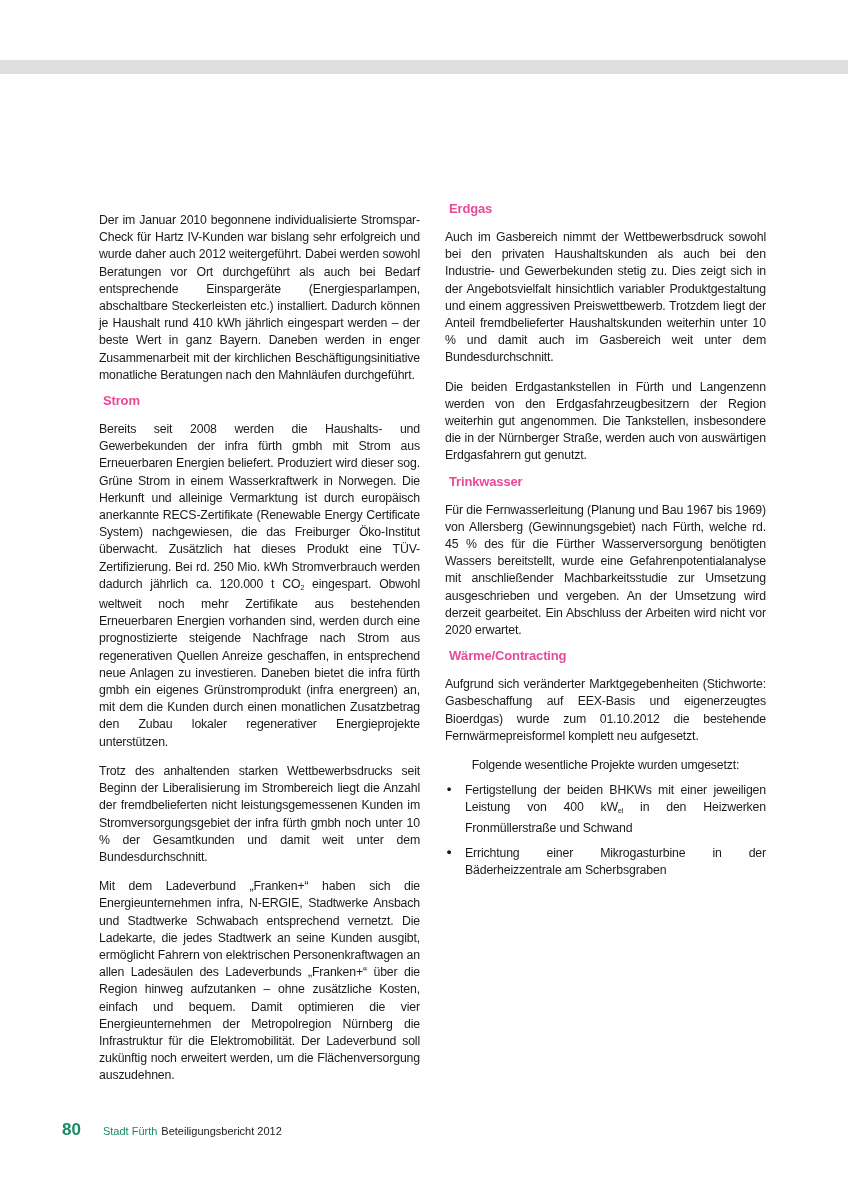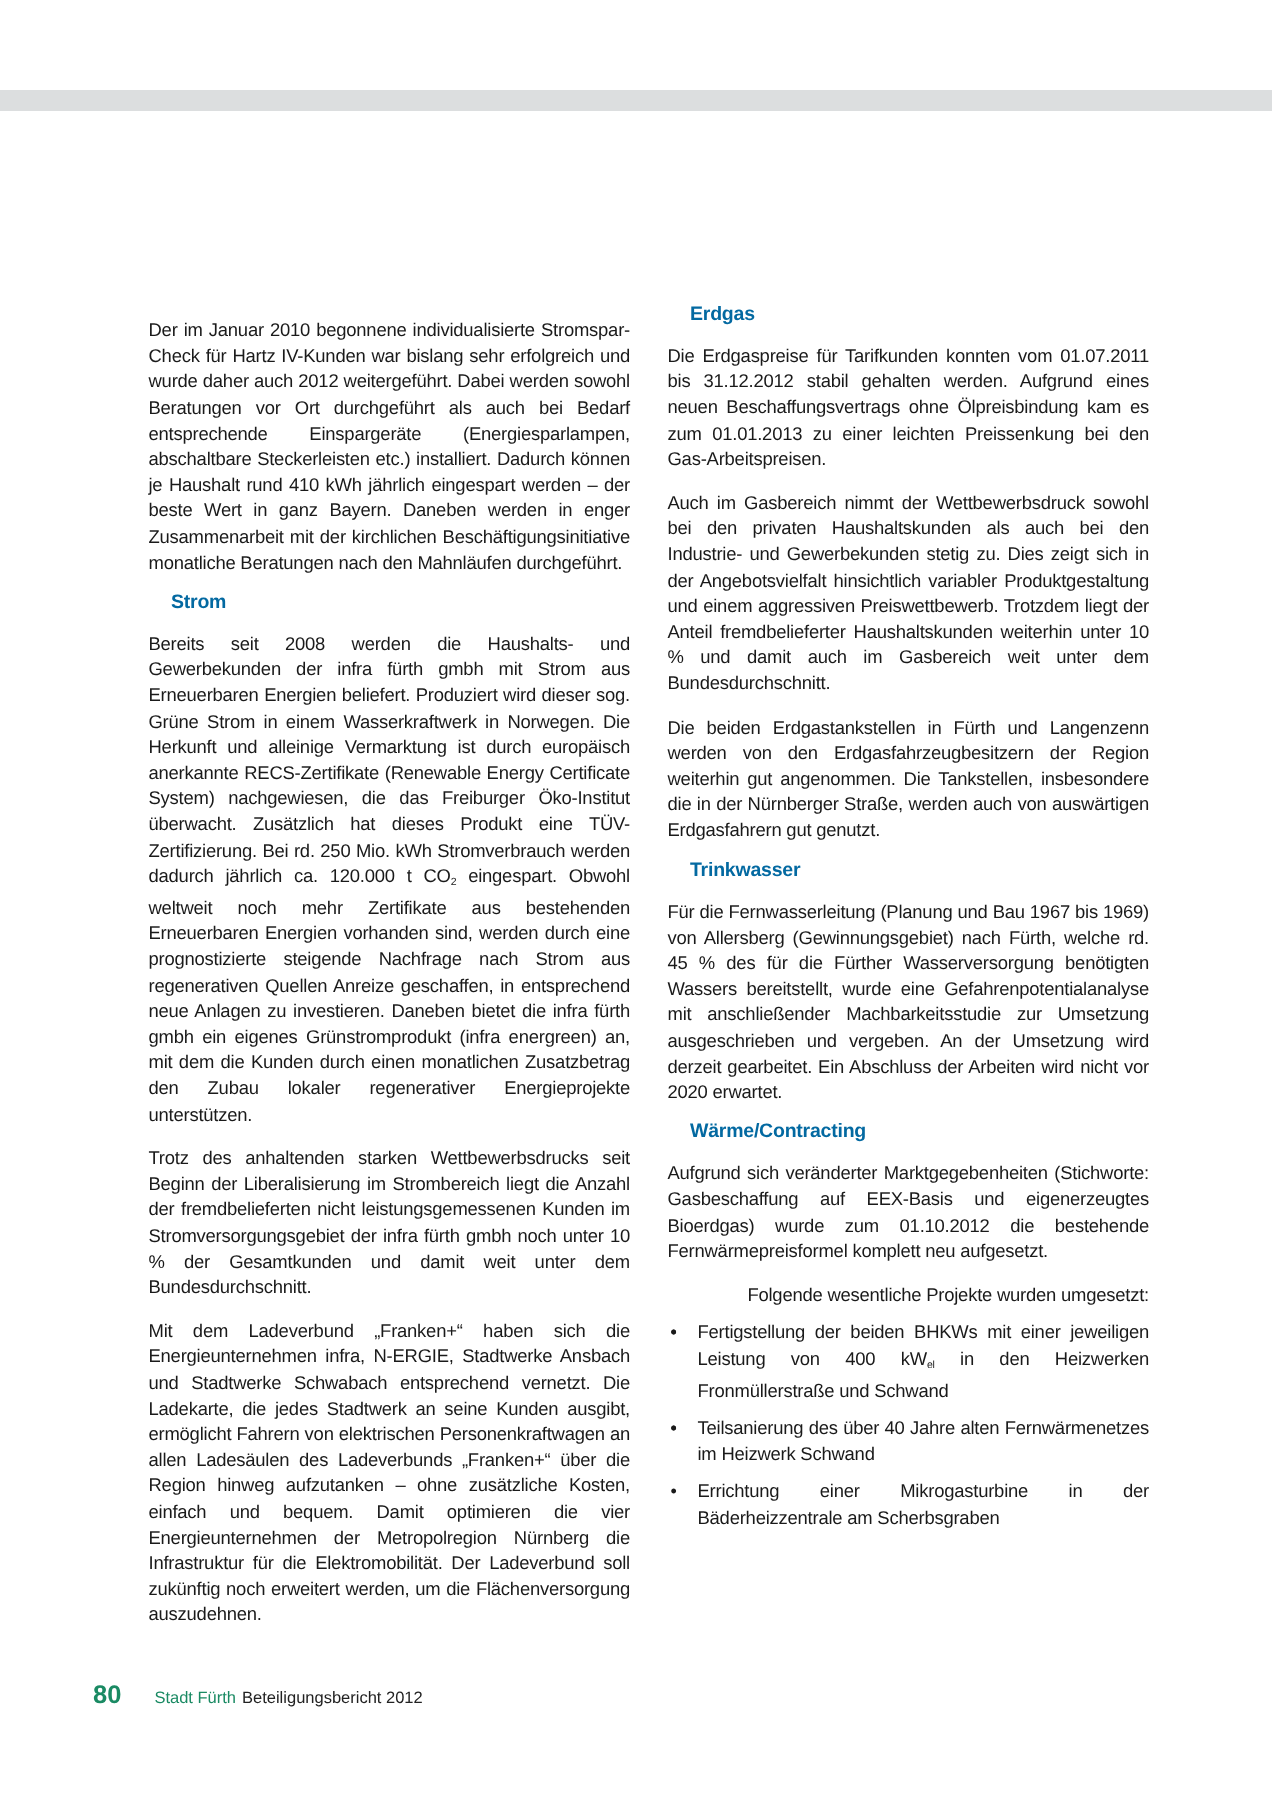--- a/index.html
+++ b/index.html
@@ -5,21 +5,21 @@
   html, body { margin: 0; padding: 0; }
   body {
     width: 848px; height: 1200px; background: #ffffff; position: relative; overflow: hidden;
     font-family: "Liberation Sans", sans-serif; color: #1a1a1a;
   }
   .top-band { position: absolute; left: 0; top: 60px; width: 848px; height: 14px; background: #dcdedf; }
   .col { position: absolute; top: 200px; width: 321px; font-size: 12.3px; line-height: 17.2px; letter-spacing: -0.15px; }
   .col.left { left: 99px; }
   .col.right { left: 445px; }
   .col p { margin: 12px 0 8px 0; text-align: justify; hyphens: auto; }
-  .col h2 { margin: 0 0 7px 15px; font-size: 13px; font-weight: bold; color: #0369a1; line-height: 17px; }
+  .col h2 { margin: 0 0 7px 4px; font-size: 13px; font-weight: bold; color: #ec4899; line-height: 17px; }
   .col ul { list-style: none; margin: 0; padding: 0; }
   .col li { position: relative; padding-left: 20px; margin-bottom: 8px; text-align: justify; }
   .col li .bullet { position: absolute; left: 2px; top: 0; font-size: 12px; }
   sub { font-size: 7px; vertical-align: -2px; }
   .footer { position: absolute; left: 62px; top: 1120px; display: flex; align-items: baseline; }
   .page-number { font-size: 17px; font-weight: bold; color: #1a8a63; margin-right: 22px; }
   .footer-brand { font-size: 11px; font-weight: normal; color: #1a8a63; margin-right: 4px; }
   .footer-title { font-size: 11px; color: #222; }
 </style>
 </head>
@@ -30,33 +30,32 @@
 <div class="col left">
   <p lang="de">Der im Januar 2010 begonnene individualisierte Stromspar-Check für Hartz IV-Kunden war bislang sehr erfolgreich und wurde daher auch 2012 weitergeführt. Dabei werden sowohl Beratungen vor Ort durchgeführt als auch bei Bedarf entsprechende Einspargeräte (Energiesparlampen, abschaltbare Steckerleisten etc.) installiert. Dadurch können je Haushalt rund 410 kWh jährlich eingespart werden – der beste Wert in ganz Bayern. Daneben werden in enger Zusammenarbeit mit der kirchlichen Beschäftigungsinitiative monatliche Beratungen nach den Mahnläufen durchgeführt.</p>
   <h2>Strom</h2>
   <p lang="de"><span>Bereits seit 2008 werden die Haushalts- und Gewerbekunden der infra fürth gmbh mit Strom aus Erneuerbaren Energien beliefert. Produziert wird dieser sog. Grüne Strom in einem Wasserkraftwerk in Norwegen. Die Herkunft und alleinige Vermarktung ist durch europäisch anerkannte RECS-Zertifikate (Renewable Energy Certificate System) nachgewiesen, die das Freiburger Öko-Institut überwacht. Zusätzlich hat dieses Produkt eine TÜV-Zertifizierung. Bei rd. 250 Mio. kWh Stromverbrauch werden dadurch jährlich ca. 120.000 t CO</span><sub>2</sub><span> eingespart. Obwohl weltweit noch mehr Zertifikate aus bestehenden Erneuerbaren Energien vorhanden sind, werden durch eine prognostizierte steigende Nachfrage nach Strom aus regenerativen Quellen Anreize geschaffen, in entsprechend neue Anlagen zu investieren. Daneben bietet die infra fürth gmbh ein eigenes Grünstromprodukt (infra energreen) an, mit dem die Kunden durch einen monatlichen Zusatzbetrag den Zubau lokaler regenerativer Energieprojekte unterstützen.</span></p>
   <p lang="de">Trotz des anhaltenden starken Wettbewerbsdrucks seit Beginn der Liberalisierung im Strombereich liegt die Anzahl der fremdbelieferten nicht leistungsgemessenen Kunden im Stromversorgungsgebiet der infra fürth gmbh noch unter 10 % der Gesamtkunden und damit weit unter dem Bundesdurchschnitt.</p>
   <p lang="de">Mit dem Ladeverbund „Franken+“ haben sich die Energieunternehmen infra, N-ERGIE, Stadtwerke Ansbach und Stadtwerke Schwabach entsprechend vernetzt. Die Ladekarte, die jedes Stadtwerk an seine Kunden ausgibt, ermöglicht Fahrern von elektrischen Personenkraftwagen an allen Ladesäulen des Ladeverbunds „Franken+“ über die Region hinweg aufzutanken – ohne zusätzliche Kosten, einfach und bequem. Damit optimieren die vier Energieunternehmen der Metropolregion Nürnberg die Infrastruktur für die Elektromobilität. Der Ladeverbund soll zukünftig noch erweitert werden, um die Flächenversorgung auszudehnen.</p>
 </div>
 
 <div class="col right">
   <h2>Erdgas</h2>
-  <p lang="de">Die Erdgaspreise für Tarifkunden konnten vom 01.07.2011 bis 31.12.2012 stabil gehalten werden. Aufgrund eines neuen Beschaffungsvertrags ohne Ölpreisbindung kam es zum 01.01.2013 zu einer leichten Preissenkung bei den Gas-Arbeitspreisen.</p>
   <p lang="de">Auch im Gasbereich nimmt der Wettbewerbsdruck sowohl bei den privaten Haushaltskunden als auch bei den Industrie- und Gewerbekunden stetig zu. Dies zeigt sich in der Angebotsvielfalt hinsichtlich variabler Produktgestaltung und einem aggressiven Preiswettbewerb. Trotzdem liegt der Anteil fremdbelieferter Haushaltskunden weiterhin unter 10 % und damit auch im Gasbereich weit unter dem Bundesdurchschnitt.</p>
   <p lang="de">Die beiden Erdgastankstellen in Fürth und Langenzenn werden von den Erdgasfahrzeugbesitzern der Region weiterhin gut angenommen. Die Tankstellen, insbesondere die in der Nürnberger Straße, werden auch von auswärtigen Erdgasfahrern gut genutzt.</p>
   <h2>Trinkwasser</h2>
   <p lang="de">Für die Fernwasserleitung (Planung und Bau 1967 bis 1969) von Allersberg (Gewinnungsgebiet) nach Fürth, welche rd. 45 % des für die Fürther Wasserversorgung benötigten Wassers bereitstellt, wurde eine Gefahrenpotentialanalyse mit anschließender Machbarkeitsstudie zur Umsetzung ausgeschrieben und vergeben. An der Umsetzung wird derzeit gearbeitet. Ein Abschluss der Arbeiten wird nicht vor 2020 erwartet.</p>
   <h2>Wärme/Contracting</h2>
   <p lang="de">Aufgrund sich veränderter Marktgegebenheiten (Stichworte: Gasbeschaffung auf EEX-Basis und eigenerzeugtes Bioerdgas) wurde zum 01.10.2012 die bestehende Fernwärmepreisformel komplett neu aufgesetzt.</p>
-  <p lang="de" style="text-align:right">Folgende wesentliche Projekte wurden umgesetzt:</p>
+  <p lang="de" style="text-align:center">Folgende wesentliche Projekte wurden umgesetzt:</p>
   <ul>
     <li lang="de"><span class="bullet">•</span></li>
     <li lang="de"><span class="bullet">•</span><span>Fertigstellung der beiden BHKWs mit einer jeweiligen Leistung von 400 kW</span><sub>el</sub><span> in den Heizwerken Fronmüllerstraße und Schwand</span></li>
     <li lang="de"><span class="bullet">•</span></li>
-    <li lang="de"><span class="bullet">•</span><span>Teilsanierung des über 40 Jahre alten Fernwärmenetzes im Heizwerk Schwand</span></li>
+    <li lang="de"><span class="bullet">•</span></li>
     <li lang="de"><span class="bullet">•</span><span>Errichtung einer Mikrogasturbine in der Bäderheizzentrale am Scherbsgraben</span></li>
   </ul>
 </div>
 
 <div class="footer">
   <span class="page-number">80</span>
   <span class="footer-brand">Stadt Fürth</span>
   <span class="footer-title">Beteiligungsbericht 2012</span>
 </div>
 

